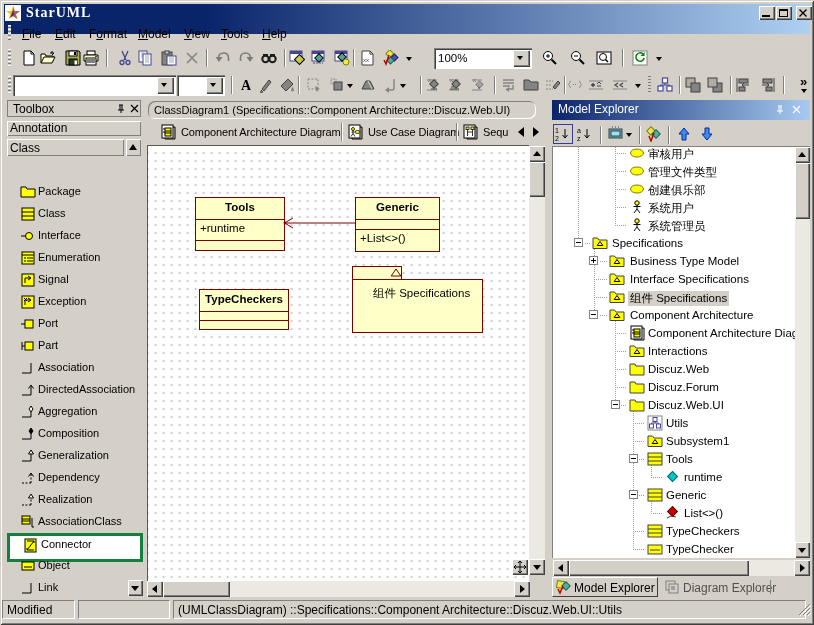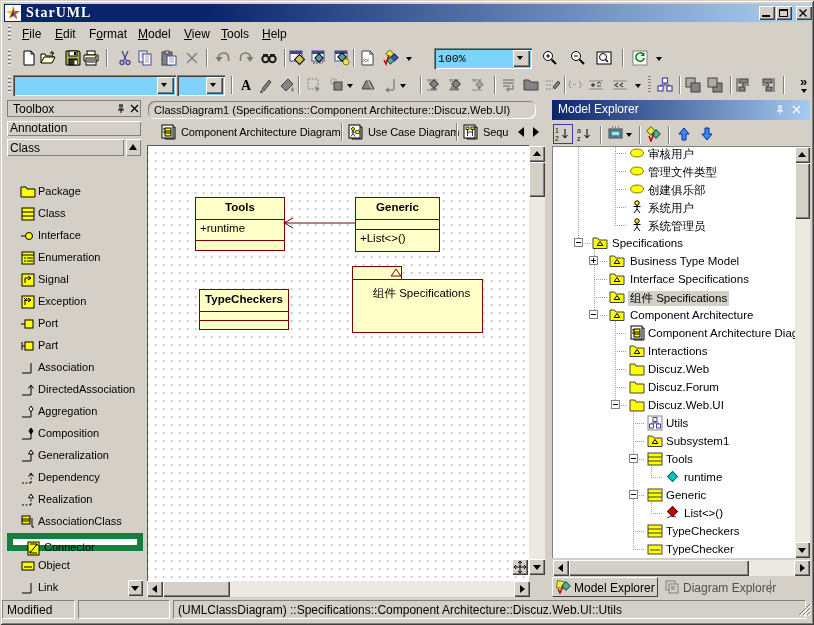--- a/index.html
+++ b/index.html
@@ -1,35 +1,35 @@
 <!DOCTYPE html>
 <html><head>
 <meta charset="utf-8">
 <style>
 * { margin:0; padding:0; box-sizing:border-box; }
 body { width:814px; height:625px; overflow:hidden; font-family:"Liberation Sans",sans-serif; background:#d4d0c8; }
 .a { position:absolute; }
 #win { position:absolute; left:0; top:0; width:814px; height:625px; background:#d4d0c8;
   box-shadow: inset 1px 1px 0 #d4d0c8, inset -1px -1px 0 #404040, inset 2px 2px 0 #fff, inset -2px -2px 0 #808080; }
-#titlebar { left:4px; top:4px; width:806px; height:18px;
+#titlebar { left:4px; top:4px; width:806px; height:30px;
   background:linear-gradient(to right,#0a246a,#0a246a 25%,#aed0f2); color:#fff; }
 #title-ico { left:1px; top:1px; width:16px; height:16px; background:#fdfdfd; }
 #title-txt { left:22px; top:1px; font-family:"Liberation Serif",serif; font-weight:bold; font-size:14px; letter-spacing:1px; }
 .capbtn { top:2px; width:16px; height:14px; background:#d4d0c8;
   box-shadow: inset 1px 1px 0 #fff, inset -1px -1px 0 #404040, inset -2px -2px 0 #808080;
   font-size:10px; text-align:center; color:#000; line-height:13px; font-weight:bold; }
 #menubar { left:4px; top:22px; width:806px; height:23px; }
 .grip { width:3px; background:repeating-linear-gradient(to bottom,#fff 0,#fff 1px,#808080 2px,#808080 3px, #d4d0c8 3px, #d4d0c8 4px); }
 .mi { position:absolute; top:5px; font-size:12px; color:#000; }
 .mi u { text-decoration:underline; }
 #toolbar1 { left:4px; top:45px; width:806px; height:27px; }
 #toolbar2 { left:4px; top:72px; width:806px; height:27px; }
 .tsep { top:4px; width:2px; height:18px; border-left:1px solid #808080; border-right:1px solid #fff; }
 .ico { position:absolute; width:16px; height:16px; }
-.combo { background:#7dd3fc; box-shadow: inset 1px 1px 0 #808080, inset 2px 2px 0 #404040, inset -1px -1px 0 #fff; font-family: Liberation Mono, monospace; }
+.combo { background:#ffffff; box-shadow: inset 1px 1px 0 #808080, inset 2px 2px 0 #404040, inset -1px -1px 0 #fff; }
 .combobtn { position:absolute; right:2px; top:2px; bottom:2px; width:17px; background:#d4d0c8;
   box-shadow: inset 1px 1px 0 #fff, inset -1px -1px 0 #404040, inset -2px -2px 0 #808080; }
 .darr { position:absolute; width:0; height:0; border:3.5px solid transparent; border-top:4px solid #000; }
 
 #toolbox { left:7px; top:99px; width:136px; height:498px; }
 #tbx-title { left:0; top:1px; width:134px; height:17px; background:#d4d0c8; border:1px solid #808080; font-size:12px; color:#000; }
 .flatbtn { background:#d4d0c8; box-shadow: inset 1px 1px 0 #fff, inset -1px -1px 0 #808080; }
 .tbx-item { position:absolute; left:0; width:136px; height:22px; font-size:11px; color:#000; white-space:nowrap; }
 .tbx-item .txt { position:absolute; left:31px; top:4px; }
 .tbx-item svg { position:absolute; left:13px; top:3px; }
@@ -507,21 +507,21 @@
         <span class="txt">Realization</span>
       </div>
     <div class="tbx-item" style="top:412px">
         <svg width="16" height="16" viewBox="0 0 16 16">
           <rect x="2" y="2" width="8" height="8" fill="#ffff00" stroke="#000"></rect>
           <path d="M2 5h8M2 7h8" stroke="#000"></path>
           <path d="M12 4v9M12 13h2" stroke="#000" fill="none"></path>
         </svg>
         <span class="txt">AssociationClass</span>
       </div>
-    <div class="tbx-item" style="top:434px;background:#fff;border:6px solid #15803d;height:18px">
+    <div class="tbx-item" style="top:434px;background:#fff;border:3px solid #15803d;height:29px">
         <svg style="top:2px" width="16" height="16" viewBox="0 0 16 16">
           <rect x="2" y="1" width="11" height="13" fill="#ffff00" stroke="#000"></rect>
           <path d="M4 3h7l-7 9h7M11 3v2M4 10v2" fill="none" stroke="#000"></path>
         </svg>
         <span class="txt" style="top:2px">Connector</span>
       </div>
     <div class="tbx-item" style="top:456px">
         <svg width="16" height="16" viewBox="0 0 16 16">
           <rect x="2" y="4" width="12" height="8" fill="#ffff00" stroke="#000"></rect>
           <path d="M4 9h8" stroke="#000"></path>

